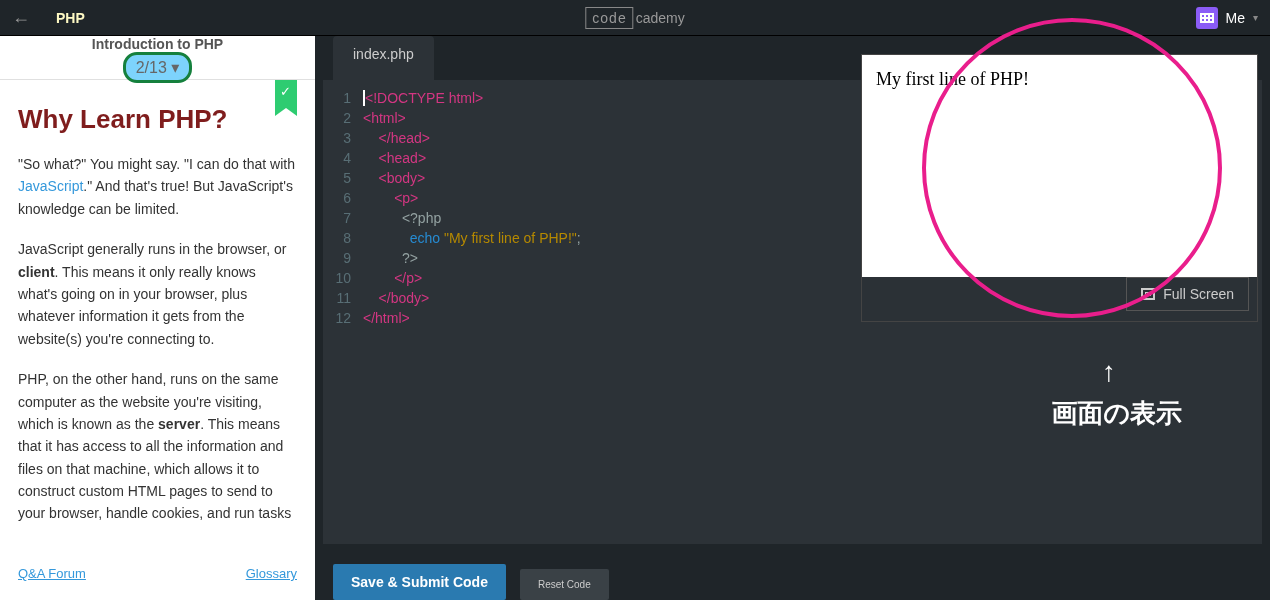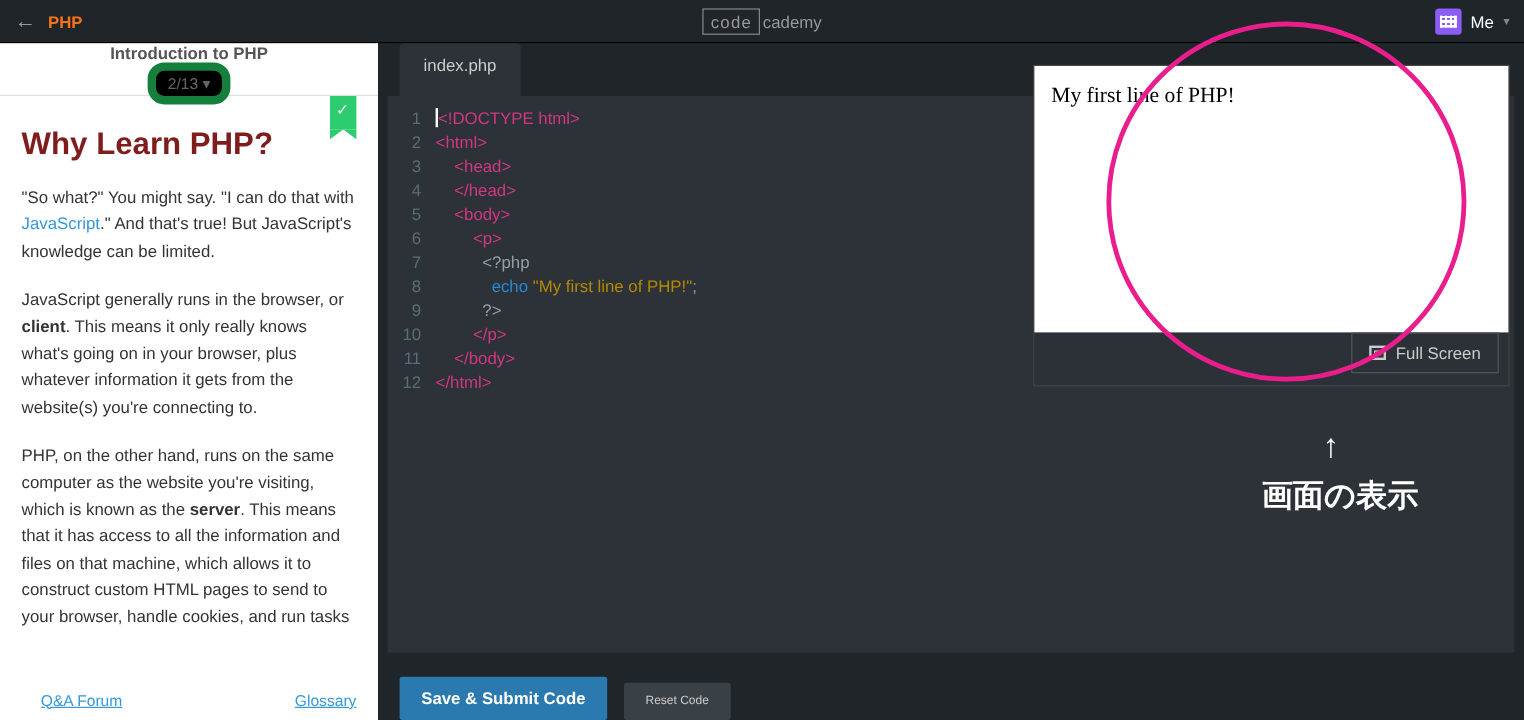--- a/index.html
+++ b/index.html
@@ -1,41 +1,41 @@
 <!DOCTYPE html>
 <html><head>
 <meta charset="utf-8">
 <style>
 *{margin:0;padding:0;box-sizing:border-box;font-family:-apple-system,BlinkMacSystemFont,"Segoe UI",Helvetica,Arial,sans-serif;}
 body{width:1270px;height:600px;background:#1f2529;overflow:hidden;position:relative;}
 .topbar{height:36px;background:#1f2529;display:flex;align-items:center;justify-content:space-between;padding:0 12px;border-bottom:1px solid #000;}
 .topbar-left{display:flex;align-items:center;gap:10px;}
 .back-arrow{color:#999;font-size:18px;cursor:pointer;}
-.course-name{color:#f97316;font-weight:600;font-size:14px;}
+.course-name{color:#fef9c3;font-weight:600;font-size:14px;margin-left:16px;}
 .logo{position:absolute;left:50%;transform:translateX(-50%);display:flex;align-items:center;color:#999;font-size:14px;}
 .logo-box{border:1px solid #888;padding:2px 6px;margin-right:2px;letter-spacing:1px;}
 .topbar-right{display:flex;align-items:center;gap:8px;color:#fff;}
 .avatar{width:22px;height:22px;background:#8b5cf6;border-radius:3px;position:relative;display:flex;align-items:center;justify-content:center;}
 .avatar::before{content:"";width:14px;height:10px;background:repeating-linear-gradient(90deg,#fff 0 2px,transparent 2px 4px),repeating-linear-gradient(0deg,#fff 0 2px,transparent 2px 4px);position:absolute;}
 .me-text{font-size:14px;}
 .me-caret{font-size:10px;color:#888;}
 .main{display:flex;height:calc(100% - 36px);}
 .sidebar{width:315px;background:#fff;display:flex;flex-direction:column;position:relative;}
 .sidebar-header{height:44px;border-bottom:1px solid #e0e0e0;display:flex;align-items:center;justify-content:space-between;padding:0 4px;flex-direction:column;}
 .sidebar-title{color:#555;font-size:14px;font-weight:600;}
-.progress-btn{border:7px solid #15803d;border-radius:14px;padding:3px 10px;font-size:13px;color:#666;background:#000000;cursor:pointer;}
+.progress-btn{border:3px solid #15803d;border-radius:14px;padding:3px 10px;font-size:16px;color:#666;background:#7dd3fc;cursor:pointer;}
 .ribbon{position:absolute;right:18px;top:44px;width:22px;height:28px;background:#2ecc71;}
 .ribbon::after{content:"";position:absolute;bottom:-8px;left:0;border-left:11px solid #2ecc71;border-right:11px solid #2ecc71;border-bottom:8px solid transparent;}
 .ribbon-check{color:#fff;position:absolute;top:4px;left:5px;font-size:13px;}
 .content{padding:24px 18px 0 18px;flex:1;overflow:hidden;color:#333;}
 .content h1{font-size:26px;font-weight:700;margin-bottom:18px;color:#7f1d1d;}
 .content p{font-size:14px;line-height:1.6;margin-bottom:18px;}
 .content a{color:#3498db;text-decoration:none;}
 .content strong{font-weight:700;}
-.sidebar-footer{height:34px;display:flex;align-items:center;justify-content:space-between;padding:0 18px;background:linear-gradient(to bottom,rgba(255,255,255,0) 0%,#fff 40%);position:absolute;bottom:0;left:16px;right:0;}
+.sidebar-footer{height:34px;display:flex;align-items:flex-start;justify-content:space-between;padding:0 18px;background:linear-gradient(to bottom,rgba(255,255,255,0) 0%,#fff 40%);position:absolute;bottom:0;left:0;right:0;}
 .sidebar-footer a{color:#3498db;font-size:13px;}
 .editor-area{flex:1;display:flex;flex-direction:column;background:#1f2529;}
 .tabs{height:44px;display:flex;padding-left:18px;background:#1f2529;}
 .tab{background:#2c3237;color:#ccc;padding:10px 20px;font-size:14px;border-radius:4px 4px 0 0;}
 .code-area{flex:1;display:flex;background:#2c3237;font-family:Consolas,Monaco,monospace;font-size:14px;padding-top:8px;margin:0 8px;}
 .gutter{width:40px;text-align:right;color:#586e75;padding-right:12px;line-height:20px;}
 .code{flex:1;line-height:20px;color:#93a1a1;}
 .code .line{white-space:pre;}
 .t-tag{color:#d33682;}
 .t-cursor{border-left:2px solid #fff;}
@@ -117,22 +117,22 @@
           <div>7</div>
           <div>8</div>
           <div>9</div>
           <div>10</div>
           <div>11</div>
           <div>12</div>
         </div>
       <div class="code" id="code">
           <div class="line"><span class="t-cursor"></span><span class="t-tag">&lt;!DOCTYPE html&gt;</span></div>
           <div class="line"><span class="t-tag">&lt;html&gt;</span></div>
+          <div class="line">    <span class="t-tag">&lt;/head&gt;</span></div>
           <div class="line">    <span class="t-tag">&lt;head&gt;</span></div>
-          <div class="line">    <span class="t-tag">&lt;/head&gt;</span></div>
           <div class="line">    <span class="t-tag">&lt;body&gt;</span></div>
           <div class="line">        <span class="t-tag">&lt;p&gt;</span></div>
           <div class="line">          <span class="t-def">&lt;?php</span></div>
           <div class="line">            <span class="t-kw">echo</span> <span class="t-str">"My first line of PHP!"</span><span class="t-def">;</span></div>
           <div class="line">          <span class="t-def">?&gt;</span></div>
           <div class="line">        <span class="t-tag">&lt;/p&gt;</span></div>
           <div class="line">    <span class="t-tag">&lt;/body&gt;</span></div>
           <div class="line"><span class="t-tag">&lt;/html&gt;</span></div>
         </div>
     </div>

